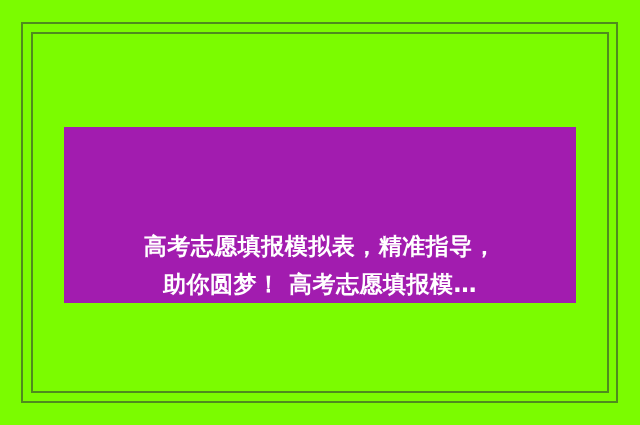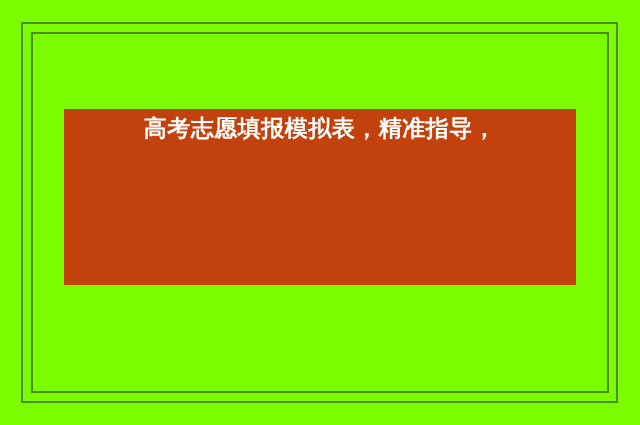--- a/index.html
+++ b/index.html
@@ -42,28 +42,28 @@
     width: 578px;
     height: 361px;
     border: 2px solid #4f8c1e;
     box-sizing: border-box;
     pointer-events: none;
   }
   
   .text-panel {
     position: absolute;
     left: 64px;
-    top: 109px;
+    top: 127px;
     width: 512px;
     height: 176px;
-    background: #c2410c;
+    background: #a21caf;
     display: flex;
     flex-direction: column;
     align-items: center;
-    justify-content: flex-start;
+    justify-content: flex-end;
   }
   .headline-line {
     color: #ffffff;
     font-size: 23px;
     font-weight: bold;
     line-height: 38px;
     letter-spacing: 0.5px;
     white-space: nowrap;
     text-align: center;
   }
@@ -73,15 +73,16 @@
 
 <div id="stage">
 
   <div class="canvas-bg"></div>
 
   <div class="frame-outer"></div>
   <div class="frame-inner"></div>
 
   <div class="text-panel">
     <div class="headline-line">高考志愿填报模拟表，精准指导，</div>
+    <div class="headline-line">助你圆梦！ 高考志愿填报模…</div>
   </div>
 
 </div>
 
 </body></html>

